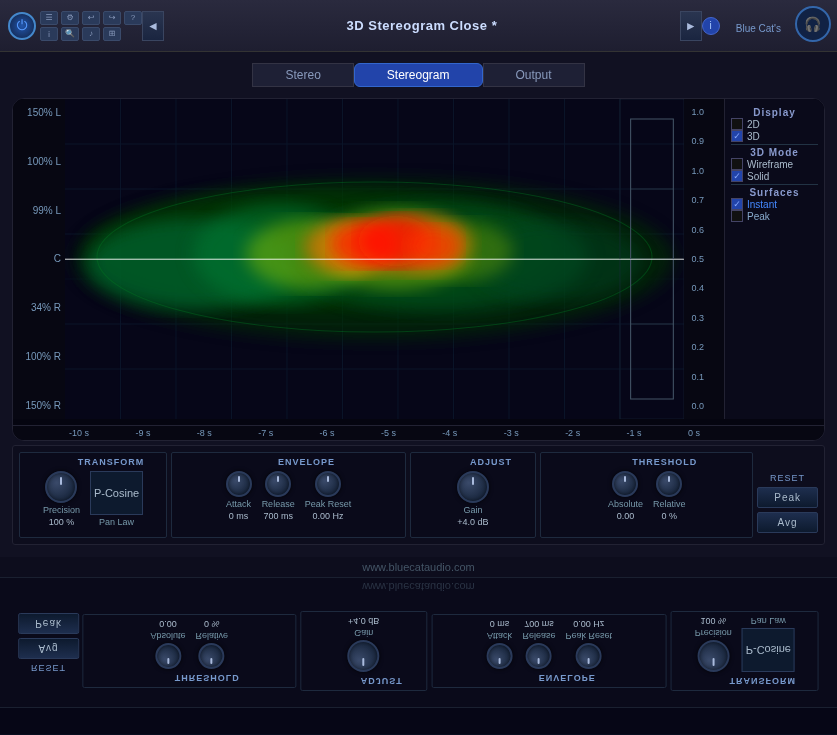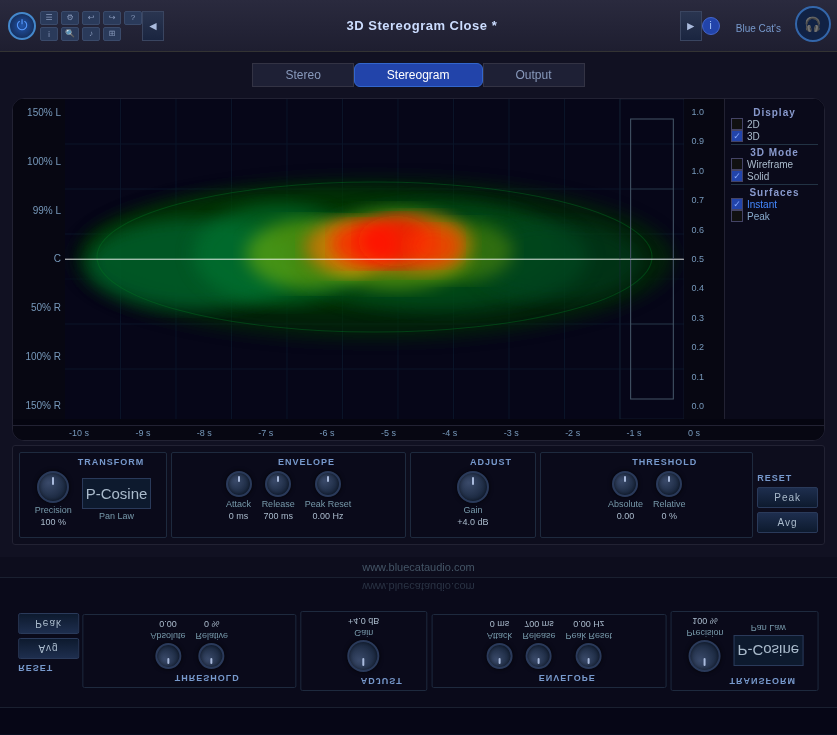--- a/index.html
+++ b/index.html
@@ -369,22 +369,22 @@
     .knob-value {
       color: #aabbcc;
       font-size: 9px;
       text-align: center;
       white-space: nowrap;
     }
     .pan-select {
       background: #0d1a2e;
       border: 1px solid #2a3a5a;
       color: #aabbcc;
-      font-size: 15px;
-      padding: 6px 3px;
+      font-size: 11px;
+      padding: 15px 3px;
       cursor: pointer;
     }
 
     
     .reset-section {
       display: flex;
       flex-direction: column;
       gap: 4px;
       margin-left: auto;
       justify-content: center;
@@ -396,22 +396,23 @@
       font-size: 10px;
       padding: 4px 16px;
       cursor: pointer;
       text-align: center;
       border-radius: 2px;
       letter-spacing: 1px;
     }
     .reset-section-title {
       color: #7799cc;
       font-size: 9px;
-      font-weight: bold;
+      font-weight: normal;
       letter-spacing: 1px;
+      text-align: center;
       margin-top: 16px;
     }
 
     
     .website-bar {
       background: #0d0d1d;
       text-align: center;
       padding: 4px;
       color: #445566;
       font-size: 11px;
@@ -474,21 +475,21 @@
   </div>
 
   <div style="display:flex; flex-direction:column; background:#050510; border:1px solid #223; border-radius:12px; overflow:hidden; margin-bottom:4px;">
     <div class="display-area" style="border:none; border-radius:0; height:320px;">
 
       <div class="y-axis">
         <div class="y-label">150% L</div>
         <div class="y-label">100% L</div>
         <div class="y-label">99% L</div>
         <div class="y-label">C</div>
-        <div class="y-label">50% R</div>
+        <div class="y-label">34% R</div>
         <div class="y-label">100% R</div>
         <div class="y-label">150% R</div>
       </div>
 
       <div class="plot-container">
         <svg class="plot-canvas" viewBox="0 0 580 320" preserveAspectRatio="none">
           <defs>
             <radialGradient id="hotspot1" cx="50%" cy="50%" r="50%">
               <stop offset="0%" stop-color="#ff2200" stop-opacity="0.9"></stop>
               <stop offset="40%" stop-color="#ff6600" stop-opacity="0.7"></stop>

